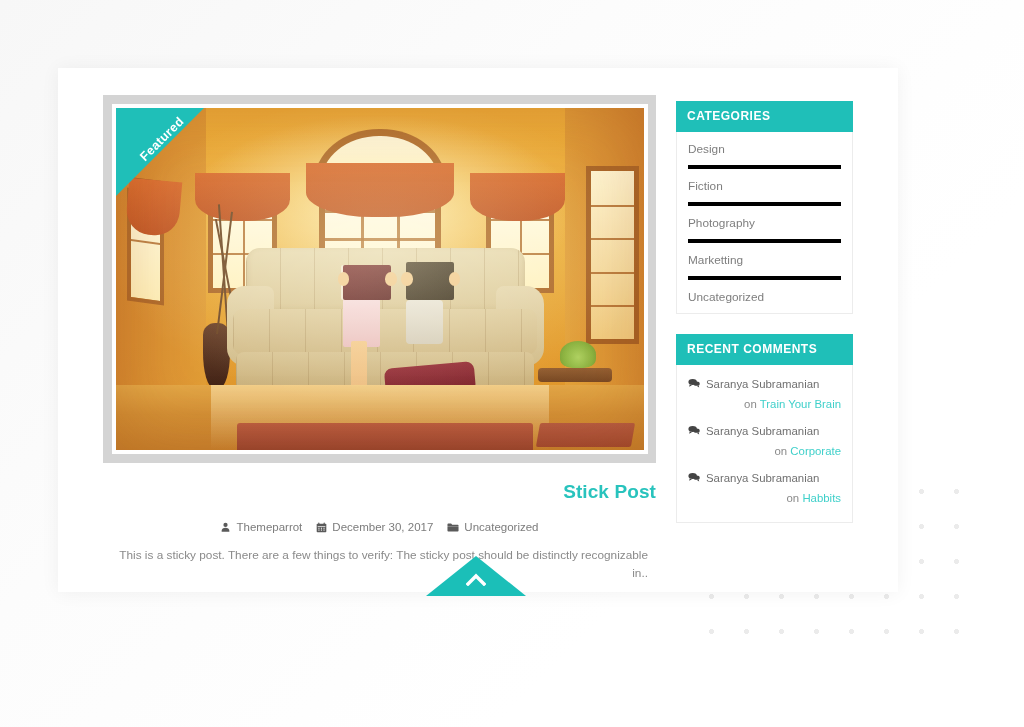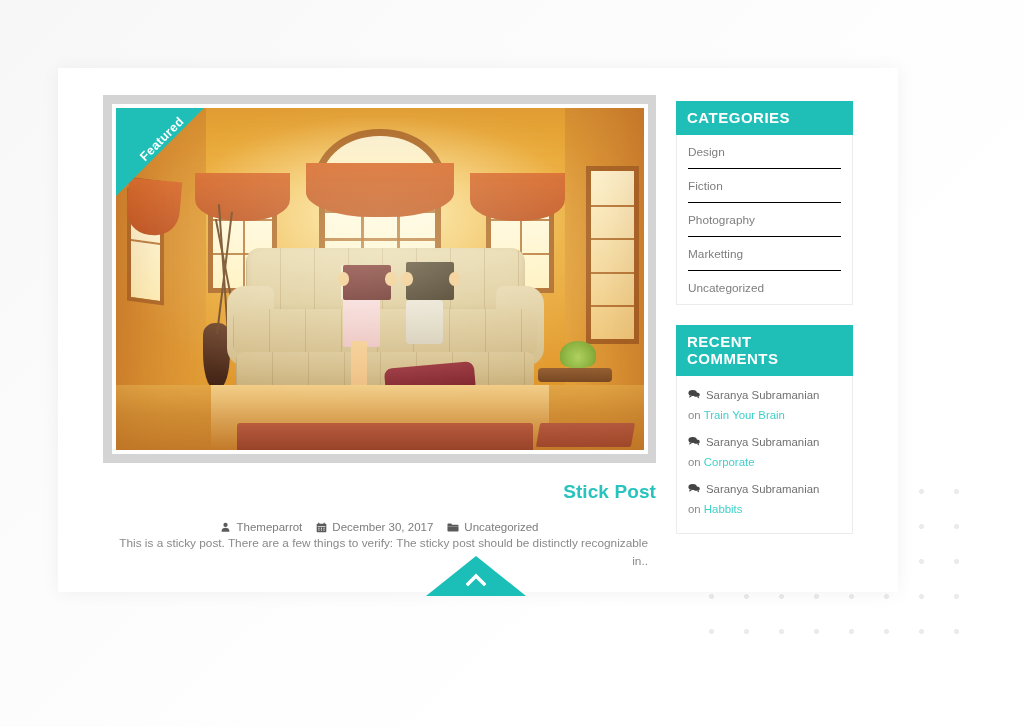--- a/index.html
+++ b/index.html
@@ -309,21 +309,21 @@
     font-size:11.5px;
     display:flex;
     justify-content:center;
     align-items:center;
     gap:14px;
   }
   .meta-item { display:flex; align-items:center; gap:5px; }
   .meta-item svg { display:block; }
 
   #post-excerpt {
-    margin-top:2px;
+    margin-top:14px;
     color:#8a8a8a;
     font-size:11.8px;
     line-height:1.5;
     padding:0 8px;
   }
 
   #post-actions {
     margin-top:19px;
     display:flex;
     justify-content:center;
@@ -338,36 +338,36 @@
   
   #sidebar {
     position:absolute;
     left:618px; top:33px;
     width:177px;
   }
   .widget { margin-bottom:20px; }
   .widget-title {
     background:#1fbfb8;
     color:#ffffff;
-    font-size:15px;
+    font-size:12px;
     font-weight:bold;
     letter-spacing:.5px;
     padding:8px 11px 9px;
   }
   .widget-body {
     border:1px solid #ececec;
     border-top:none;
     background:#ffffff;
     padding:0 11px;
   }
   .cat-item {
     color:#7e7e7e;
     font-size:11.8px;
     padding:10px 0 9px;
-    border-bottom:1px solid #000000;
+    border-bottom:4px solid #000000;
     text-decoration:none;
     display:block;
   }
   .cat-item:last-child { border-bottom:none; }
 
   .blog-item {
     color:#8a8a8a;
     font-size:11.6px;
     padding:12px 0 13px;
     text-decoration:none;
@@ -375,21 +375,21 @@
   }
 
   #comments-body { padding:6px 11px 10px; }
   .comment-row { padding:7px 0 2px; }
   .comment-author {
     display:flex; align-items:center; gap:6px;
     color:#6f6f6f; font-size:11.4px;
   }
   .comment-on {
     margin-top:8px; margin-bottom:6px;
-    color:#8a8a8a; font-size:11.4px;
+    color:#8a8a8a; font-size:11.4px;text-align:right;
   }
   .comment-on a { color:#3fd0ca; text-decoration:none; }
 
   
   #scroll-top {
     position:absolute;
     left:426px; top:556px;
     width:100px; height:40px;
     z-index:20;
     cursor:pointer;

